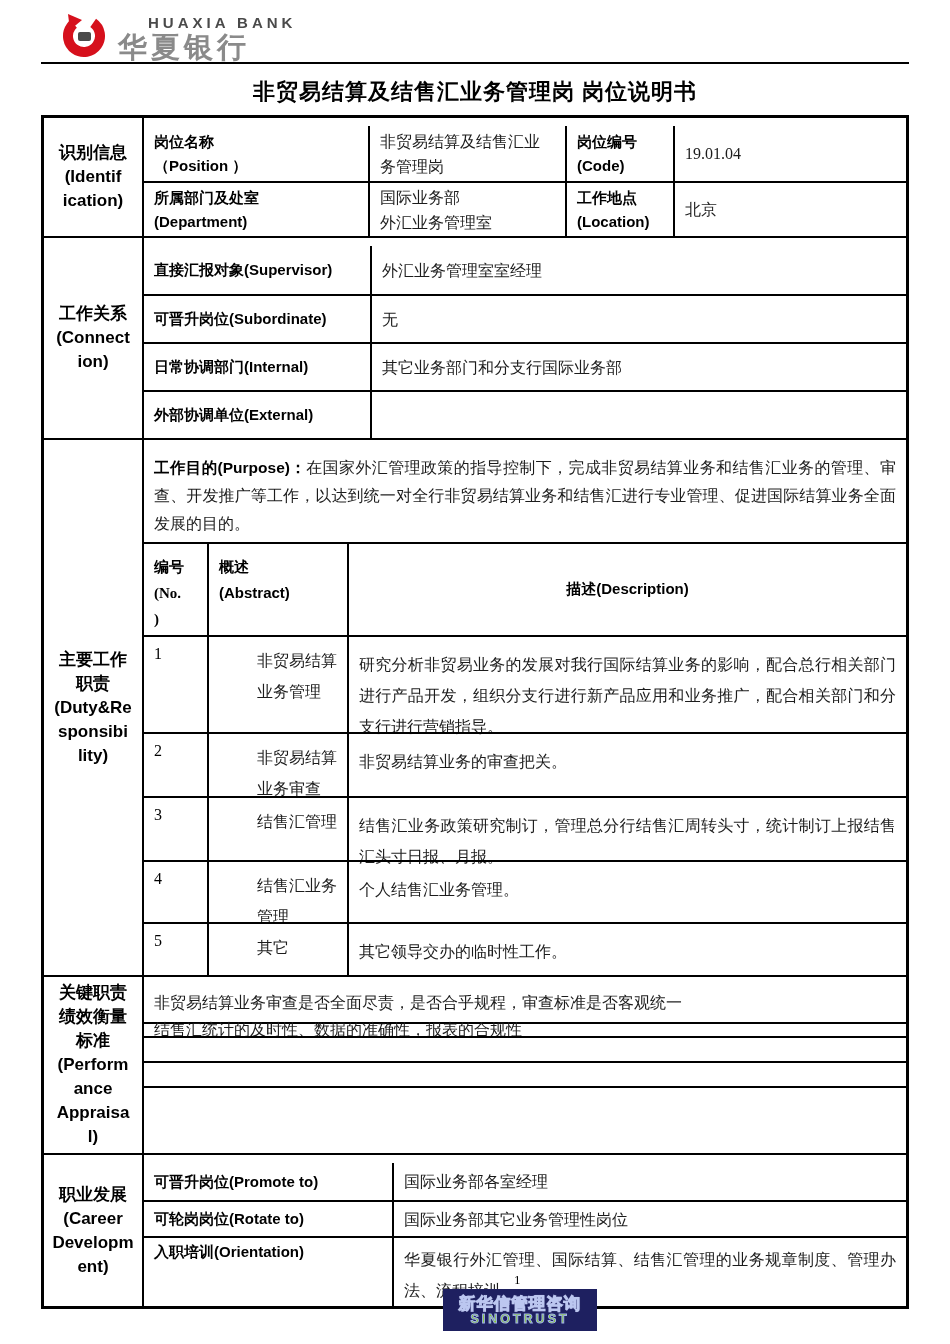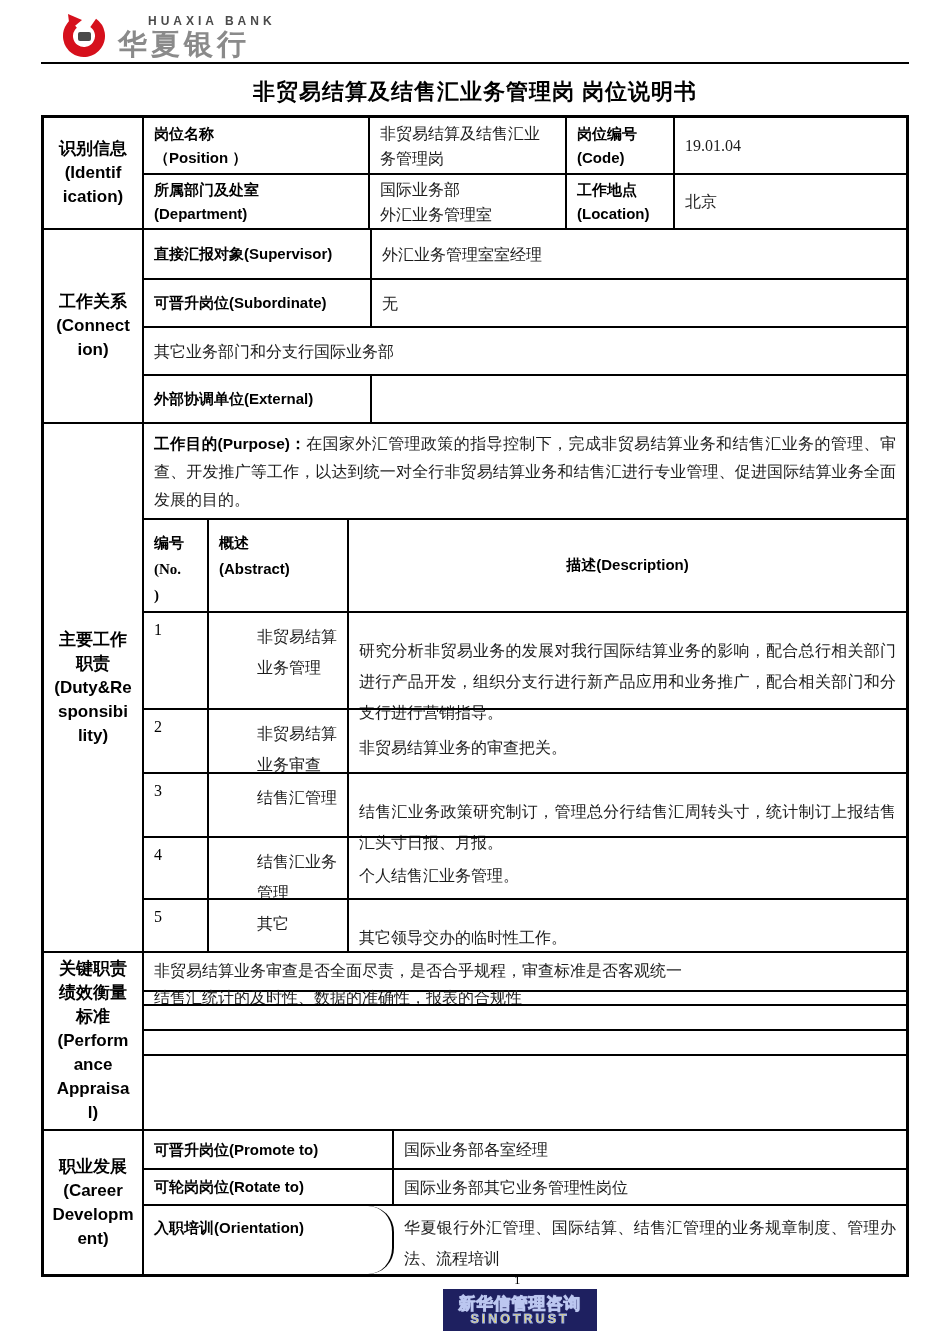--- a/index.html
+++ b/index.html
@@ -5,37 +5,37 @@
   * { margin:0; padding:0; box-sizing:border-box; }
   html,body { background:#ffffff; }
   .page {
     position:relative; width:950px; height:1344px; background:#ffffff;
     font-family:"Liberation Sans", sans-serif; color:#000; overflow:hidden;
   }
   
   .bank-header { position:relative; height:62px; }
   .bank-logo { position:absolute; left:60px; top:10px; width:48px; height:48px; }
   .bank-names { position:absolute; left:118px; top:14px; }
-  .bank-en { font-size:12px; letter-spacing:4px; color:#4a4a4a; font-weight:bold; padding-left:30px; }
+  .bank-en { font-size:15px; letter-spacing:4px; color:#4a4a4a; font-weight:bold; padding-left:30px; }
   .bank-cn { font-size:29px; color:#8a8a8a; font-weight:bold; letter-spacing:4px; line-height:32px; font-family:"Liberation Serif", serif; }
   .header-rule { margin:0 41px; border-top:2px solid #000; }
   
   .doc-title { text-align:center; margin-top:13px; font-size:22px; font-weight:bold; letter-spacing:1px; }
   
   .doc-table { position:absolute; left:41px; top:115px; width:868px; border:3px solid #000; }
   .sect { display:flex; border-top:2px solid #000; }
   .sect:first-child { border-top:none; }
   .sect-label {
     width:100px; flex:0 0 100px; border-right:2px solid #000;
     display:flex; align-items:center; justify-content:center; text-align:center;
     font-weight:bold; font-size:17px; line-height:24px; white-space:pre-line; padding:4px 2px;
   }
   .sect-body { flex:1; display:flex; flex-direction:column; min-width:0; }
   .row { display:flex; border-top:2px solid #000; min-width:0; }
-  .row:first-child { border-top:none; }
+  .row:first-child { border-top:none;margin-top:8px; }
   .cell { padding:4px 10px; min-width:0; }
   .lab { font-weight:bold; font-size:15px; line-height:24px; display:flex; flex-direction:column; justify-content:center; white-space:pre-line; }
   .val { font-family:"Liberation Serif", serif; font-size:16px; line-height:25px; color:#1c1c1c;
          display:flex; flex-direction:column; justify-content:center; white-space:pre-line; }
   .br { border-right:2px solid #000; }
   
   .w-lab1 { flex:0 0 226px; }
   .w-val1 { flex:0 0 197px; }
   .w-lab2 { flex:0 0 108px; }
   .w-val2 { flex:1; }
@@ -48,37 +48,37 @@
   .purpose { height:94px; padding:6px 10px; font-family:"Liberation Serif", serif; font-size:16px; line-height:28px; text-align:justify; color:#1c1c1c;border-radius:8px; }
   .purpose b { font-family:"Liberation Sans", sans-serif; font-size:15.5px; color:#000; }
   .duty-head { height:93px; }
   .c-no  { flex:0 0 65px;font-family:Liberation Serif, serif;  }
   .c-abs { flex:0 0 140px; }
   .c-desc{ flex:1; }
   .head-no, .head-abs { font-weight:bold; font-size:15px; line-height:26px; white-space:pre-line; padding-top:10px; }
   .head-desc { font-weight:bold; font-size:15px; display:flex; align-items:center; justify-content:center; }
   .duty-no { font-family:"Liberation Serif", serif; font-size:16px; padding-top:8px; }
   .duty-abs { font-family:"Liberation Serif", serif; font-size:16px; line-height:31px; text-align:justify; padding-top:8px; color:#1c1c1c;padding-left:48px; }
-  .duty-desc { font-family:"Liberation Serif", serif; font-size:16px; line-height:31px; text-align:justify; padding-top:22px; color:#1c1c1c; }
+  .duty-desc { font-family:"Liberation Serif", serif; font-size:16px; line-height:31px; text-align:justify; padding-top:12px; color:#1c1c1c; }
   .hr1 { height:97px; } .hr2 { height:64px; } .hr3 { height:64px; } .hr4 { height:62px; } .hr5 { height:53px; }
   
   .ap-row { font-family:"Liberation Serif", serif; font-size:16px; color:#1c1c1c; display:flex; align-items:center; padding:0 10px; }
   .ah1 { height:37px; } .ah2 { height:14px; } .ah3 { height:25px; } .ah4 { height:25px; } .ah5 { height:53px; }
   
   .w-klab { flex:0 0 250px; }
   .w-kval { flex:1; }
   .kh1 { height:37px; } .kh2 { height:36px; } .kh3 { height:70px; }
   .kval-top { justify-content:flex-start; padding-top:6px; text-align:justify; display:block; }
   
   .page-number { position:absolute; left:514px; top:1272px; font-size:13px; font-family:"Liberation Serif", serif; color:#000; }
   .sinotrust { position:absolute; left:443px; top:1289px; width:154px; height:42px; background:#1e2060;
                display:flex; flex-direction:column; align-items:center; justify-content:center; }
   .sino-cn { font-size:16.5px; font-weight:bold; letter-spacing:1px; color:#1e2060;
              -webkit-text-stroke:1px #bcc7f0; text-shadow:0 0 1px #dfe5fb; line-height:18px; }
-  .sino-en { font-size:12.5px; font-weight:bold; letter-spacing:3px; color:#fde047;
+  .sino-en { font-size:12.5px; font-weight:bold; letter-spacing:3px; color:#84cc16;
              -webkit-text-stroke:1px #9fb0e8; line-height:15px; }
 </style>
 </head>
 <body>
 
 <div class="page">
 
   <div class="bank-header">
     <svg class="bank-logo" viewBox="0 0 48 48">
       <circle cx="24" cy="26" r="16" fill="none" stroke="#d6101c" stroke-width="10" stroke-dasharray="79 22" transform="rotate(-55 24 26)"></circle>
@@ -128,20 +128,21 @@
       <div class="sect-body">
         <div class="row h48">
           <div class="cell lab br w-clab">直接汇报对象(Supervisor)</div>
           <div class="cell val w-cval">外汇业务管理室室经理</div>
         </div>
         <div class="row h48">
           <div class="cell lab br w-clab">可晋升岗位(Subordinate)</div>
           <div class="cell val w-cval">无</div>
         </div>
         <div class="row h48">
+          <div class="cell lab br w-clab">日常协调部门(Internal)</div>
           <div class="cell val w-cval">其它业务部门和分支行国际业务部</div>
         </div>
         <div class="row h48">
           <div class="cell lab br w-clab">外部协调单位(External)</div>
         </div>
       </div>
     </div>
 
     <div class="sect">
       <div class="sect-label">主要工作
@@ -214,21 +215,21 @@
       <div class="sect-body">
         <div class="row kh1">
           <div class="cell lab br w-klab">可晋升岗位(Promote to)</div>
           <div class="cell val w-kval">国际业务部各室经理</div>
         </div>
         <div class="row kh2">
           <div class="cell lab br w-klab">可轮岗岗位(Rotate to)</div>
           <div class="cell val w-kval">国际业务部其它业务管理性岗位</div>
         </div>
         <div class="row kh3">
-          <div class="cell lab br w-klab" style="justify-content:flex-start; padding-top:10px;border-radius:26px;">入职培训(Orientation)</div>
+          <div class="cell lab br w-klab" style="justify-content:flex-start; padding-top:2px;">入职培训(Orientation)</div>
           <div class="cell val w-kval kval-top duty-desc" style="padding-top:6px;">华夏银行外汇管理、国际结算、结售汇管理的业务规章制度、管理办法、流程培训</div>
         </div>
       </div>
     </div>
 
   </div>
 
   <div class="page-number">1</div>
   <div class="sinotrust">
     <div class="sino-cn">新华信管理咨询</div>

